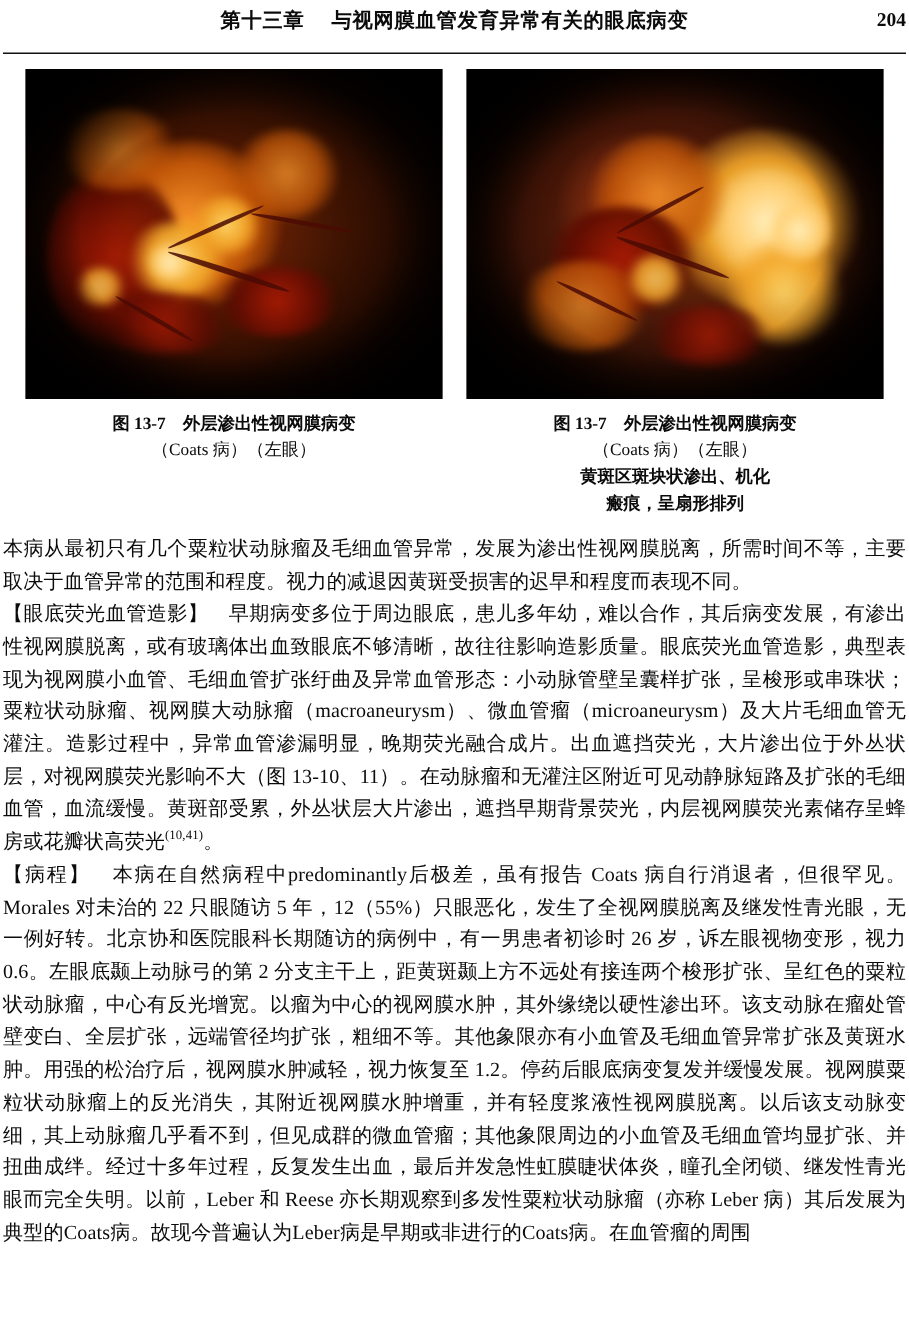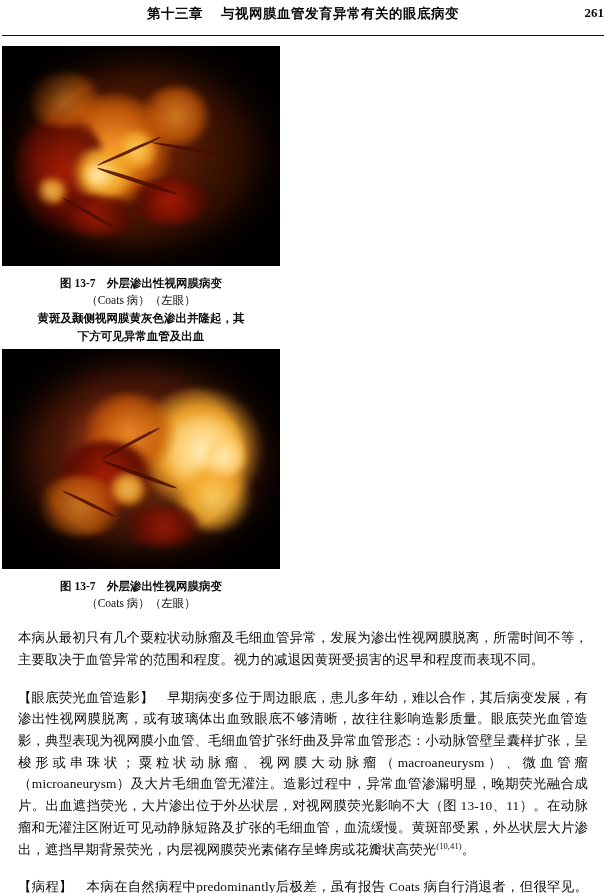--- a/index.html
+++ b/index.html
@@ -49,22 +49,21 @@
   }
   .rule {
     height: 1px;
     background: #111;
     margin: 2px 0 10px 0;
   }
   
   .figures {
     display: flex;
     justify-content: center;
-    gap: 4px;
-    flex-direction: column;
+    gap: 16px;
   }
   .figure {
     width: 278px;
   }
   .fundus {
     width: 278px;
     height: 220px;
     background: #000;
     position: relative;
     overflow: hidden;
@@ -123,41 +122,41 @@
   }
   
   .body-text {
     margin-top: 10px;
     font-size: 13.4px;
     line-height: 1.62;
     text-align: justify;
     letter-spacing: 0.1px;
   }
   .body-text p {
-    margin: 16px;
+    margin: 0;
     text-indent: 0;
   }
   .body-text p + p {
     margin-top: 0px;
   }
   sup {
     font-size: 8.5px;
     vertical-align: super;
   }
 </style>
 </head>
 <body>
 
 <div class="page">
 
   <div class="header">
     <div class="header-title">
       <span class="chapter">第十三章</span><span>与视网膜血管发育异常有关的眼底病变</span>
     </div>
-    <div class="page-number">261</div>
+    <div class="page-number">204</div>
   </div>
   <div class="rule"></div>
 
   <div class="figures">
 
     <div class="figure">
       <div class="fundus f1">
         <div class="blob o" style="left:18%;top:22%;width:120px;height:110px;"></div>
         <div class="blob r" style="left:5%;top:30%;width:90px;height:120px;opacity:.9;"></div>
         <div class="blob y" style="left:24%;top:46%;width:70px;height:52px;"></div>
@@ -170,21 +169,20 @@
         <div class="blob y" style="left:12%;top:60%;width:34px;height:26px;opacity:.8;"></div>
         <div class="vessel" style="left:95px;top:120px;width:85px;height:4px;transform:rotate(18deg);"></div>
         <div class="vessel" style="left:95px;top:118px;width:70px;height:3px;transform:rotate(-24deg);"></div>
         <div class="vessel" style="left:150px;top:95px;width:70px;height:3px;transform:rotate(10deg);"></div>
         <div class="vessel" style="left:60px;top:150px;width:60px;height:3px;transform:rotate(30deg);"></div>
         <div class="vignette"></div>
       </div>
       <div class="caption">
         <span class="cap-title"><span>图 13-7</span>　<span>外层渗出性视网膜病变</span></span>
         <span class="cap-sub">（Coats 病）（左眼）</span>
-        <span class="cap-desc">黄斑及颞侧视网膜黄灰色渗出并隆起，其<br>下方可见异常血管及出血</span>
       </div>
     </div>
 
     <div class="figure">
       <div class="fundus f2">
         <div class="blob y" style="left:48%;top:18%;width:130px;height:120px;"></div>
         <div class="blob w" style="left:58%;top:30%;width:80px;height:72px;"></div>
         <div class="blob y" style="left:62%;top:52%;width:80px;height:70px;opacity:.9;"></div>
         <div class="blob o" style="left:30%;top:20%;width:90px;height:80px;opacity:.8;"></div>
         <div class="blob r" style="left:20%;top:42%;width:95px;height:70px;"></div>
@@ -193,20 +191,21 @@
         <div class="blob r" style="left:44%;top:72%;width:80px;height:40px;opacity:.8;"></div>
         <div class="blob w" style="left:72%;top:40%;width:44px;height:40px;opacity:.9;"></div>
         <div class="vessel" style="left:100px;top:110px;width:80px;height:4px;transform:rotate(20deg);"></div>
         <div class="vessel" style="left:100px;top:108px;width:66px;height:3px;transform:rotate(-28deg);"></div>
         <div class="vessel" style="left:60px;top:140px;width:60px;height:3px;transform:rotate(26deg);"></div>
         <div class="vignette"></div>
       </div>
       <div class="caption">
         <span class="cap-title"><span>图 13-7</span>　<span>外层渗出性视网膜病变</span></span>
         <span class="cap-sub">（Coats 病）（左眼）</span>
+        <span class="cap-desc">黄斑区斑块状渗出、机化<br>瘢痕，呈扇形排列</span>
       </div>
     </div>
 
   </div>
 
   <div class="body-text">
     <p>本病从最初只有几个粟粒状动脉瘤及毛细血管异常，发展为渗出性视网膜脱离，所需时间不等，主要取决于血管异常的范围和程度。视力的减退因黄斑受损害的迟早和程度而表现不同。</p>
     <p><span>【眼底荧光血管造影】　早期病变多位于周边眼底，患儿多年幼，难以合作，其后病变发展，有渗出性视网膜脱离，或有玻璃体出血致眼底不够清晰，故往往影响造影质量。眼底荧光血管造影，典型表现为视网膜小血管、毛细血管扩张纡曲及异常血管形态：小动脉管壁呈囊样扩张，呈梭形或串珠状；粟粒状动脉瘤、视网膜大动脉瘤（macroaneurysm）、微血管瘤（microaneurysm）及大片毛细血管无灌注。造影过程中，异常血管渗漏明显，晚期荧光融合成片。出血遮挡荧光，大片渗出位于外丛状层，对视网膜荧光影响不大（图 13-10、11）。在动脉瘤和无灌注区附近可见动静脉短路及扩张的毛细血管，血流缓慢。黄斑部受累，外丛状层大片渗出，遮挡早期背景荧光，内层视网膜荧光素储存呈蜂房或花瓣状高荧光</span><sup>(10,41)</sup>。</p>
     <p><span>【病程】　本病在自然病程中predominantly后极差，虽有报告 Coats 病自行消退者，但很罕见。Morales 对未治的 22 只眼随访 5 年，12（55%）只眼恶化，发生了全视网膜脱离及继发性青光眼，无一例好转。北京协和医院眼科长期随访的病例中，有一男患者初诊时 26 岁，诉左眼视物变形，视力 0.6。左眼底颞上动脉弓的第 2 分支主干上，距黄斑颞上方不远处有接连两个梭形扩张、呈红色的粟粒状动脉瘤，中心有反光增宽。以瘤为中心的视网膜水肿，其外缘绕以硬性渗出环。该支动脉在瘤处管壁变白、全层扩张，远端管径均扩张，粗细不等。其他象限亦有小血管及毛细血管异常扩张及黄斑水肿。用强的松治疗后，视网膜水肿减轻，视力恢复至 1.2。停药后眼底病变复发并缓慢发展。视网膜粟粒状动脉瘤上的反光消失，其附近视网膜水肿增重，并有轻度浆液性视网膜脱离。以后该支动脉变细，其上动脉瘤几乎看不到，但见成群的微血管瘤；其他象限周边的小血管及毛细血管均显扩张、并扭曲成绊。经过十多年过程，反复发生出血，最后并发急性虹膜睫状体炎，瞳孔全闭锁、继发性青光眼而完全失明。以前，Leber 和 Reese 亦长期观察到多发性粟粒状动脉瘤（亦称 Leber 病）其后发展为典型的Coats病。故现今普遍认为Leber病是早期或非进行的Coats病。在血管瘤的周围</span></p>
   </div>

